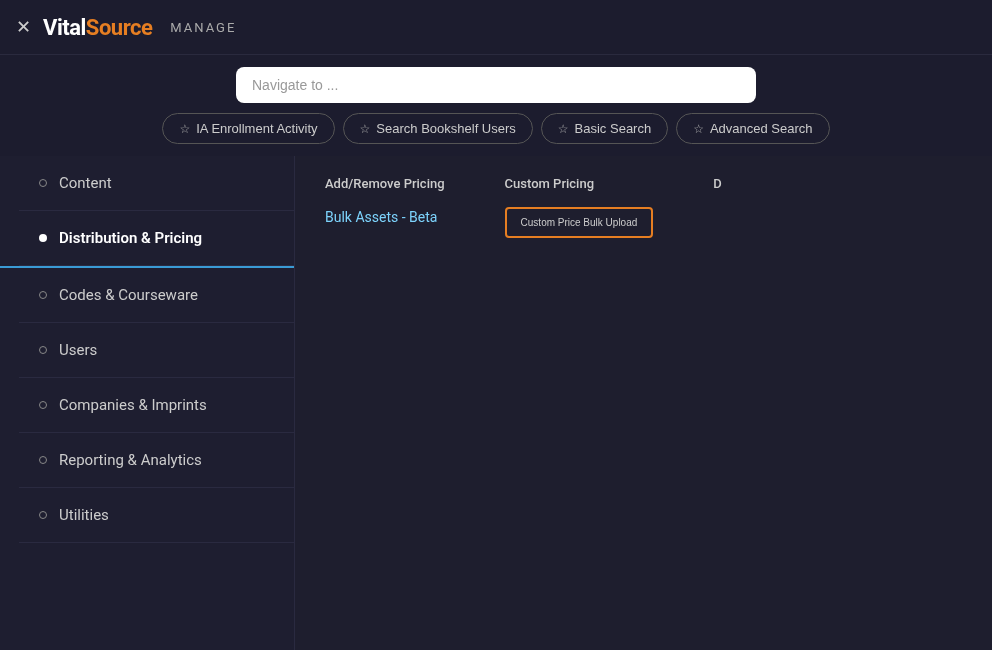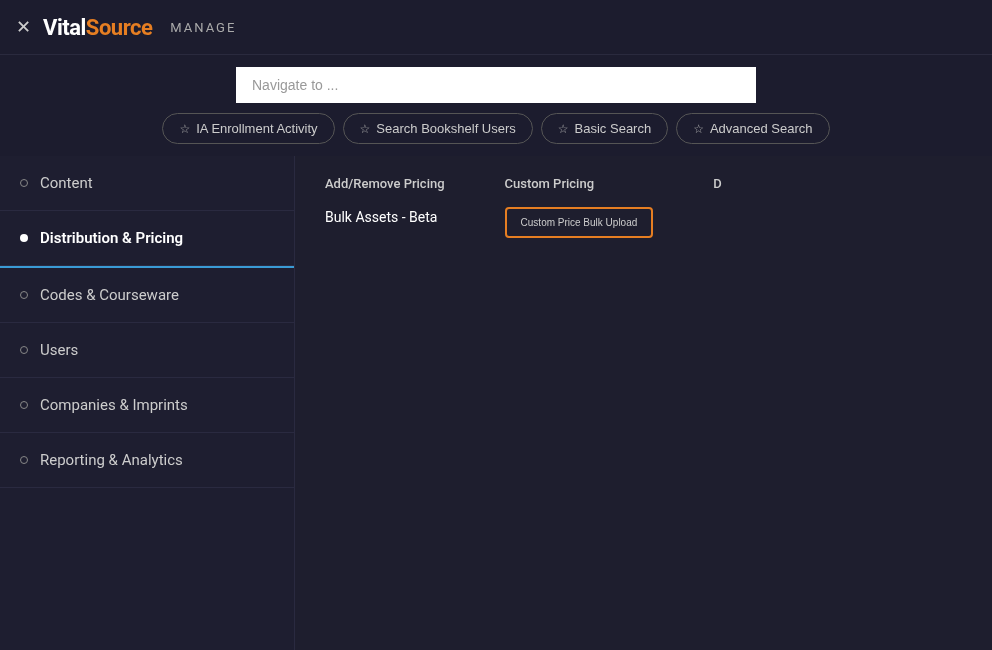--- a/index.html
+++ b/index.html
@@ -71,21 +71,21 @@
       background-color: #1c1c2e;
       padding: 12px 16px 0 16px;
       display: flex;
       justify-content: center;
     }
 
     .nav-search-input {
       width: 520px;
       background-color: #fff;
       border: none;
-      border-radius: 0;
+      border-radius: 8px;
       padding: 10px 16px;
       font-size: 14px;
       color: #333;
       outline: none;
     }
 
     .nav-search-input::placeholder {
       color: #999;
     }
 
@@ -134,20 +134,21 @@
 
     .sidebar-item {
       display: flex;
       align-items: center;
       gap: 12px;
       padding: 18px 20px;
       border-bottom: 1px solid #2a2a40;
       cursor: pointer;
       color: #ccc;
       font-size: 15px;
+      margin-left: 19px;
     }
 
     .sidebar-item.active {
       color: #fff;
       font-weight: 600;
     }
 
     .sidebar-item.active .sidebar-dot {
       width: 8px;
       height: 8px;
@@ -188,21 +189,21 @@
     .content-column h3 {
       color: #ccc;
       font-size: 13px;
       font-weight: 500;
       margin-bottom: 14px;
       text-transform: none;
     }
 
     .content-link {
       display: block;
-      color: #ffffff;
+      color: #7dd3fc;
       font-size: 14px;
       text-decoration: none;
       padding: 4px 0;
       cursor: pointer;
     }
 
     .highlight-btn {
       display: inline-block;
       border: 2px solid #e67e22;
       color: #ccc;
@@ -288,20 +289,26 @@
       </div>
     </div>
 
     <div class="sidebar-item-wrapper">
       <div class="sidebar-item">
         <span class="sidebar-dot"></span>
         <span>Reporting &amp; Analytics</span>
       </div>
     </div>
 
+    <div class="sidebar-item-wrapper">
+      <div class="sidebar-item">
+        <span class="sidebar-dot"></span>
+        <span>Utilities</span>
+      </div>
+    </div>
 
   </div>
 
   <div class="content-panel">
     <div class="content-columns">
 
       <div class="content-column">
         <h3>Add/Remove Pricing</h3>
         <a class="content-link">Bulk Assets - Beta</a>
       </div>

